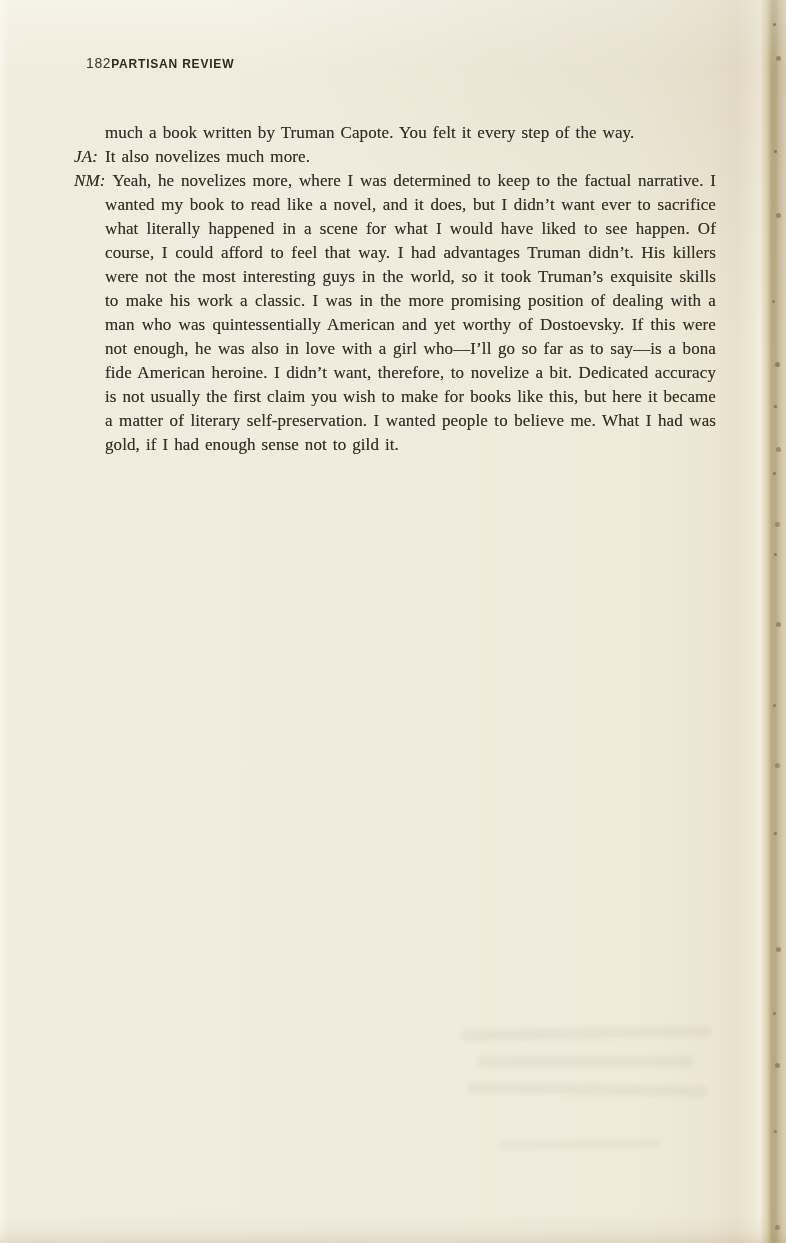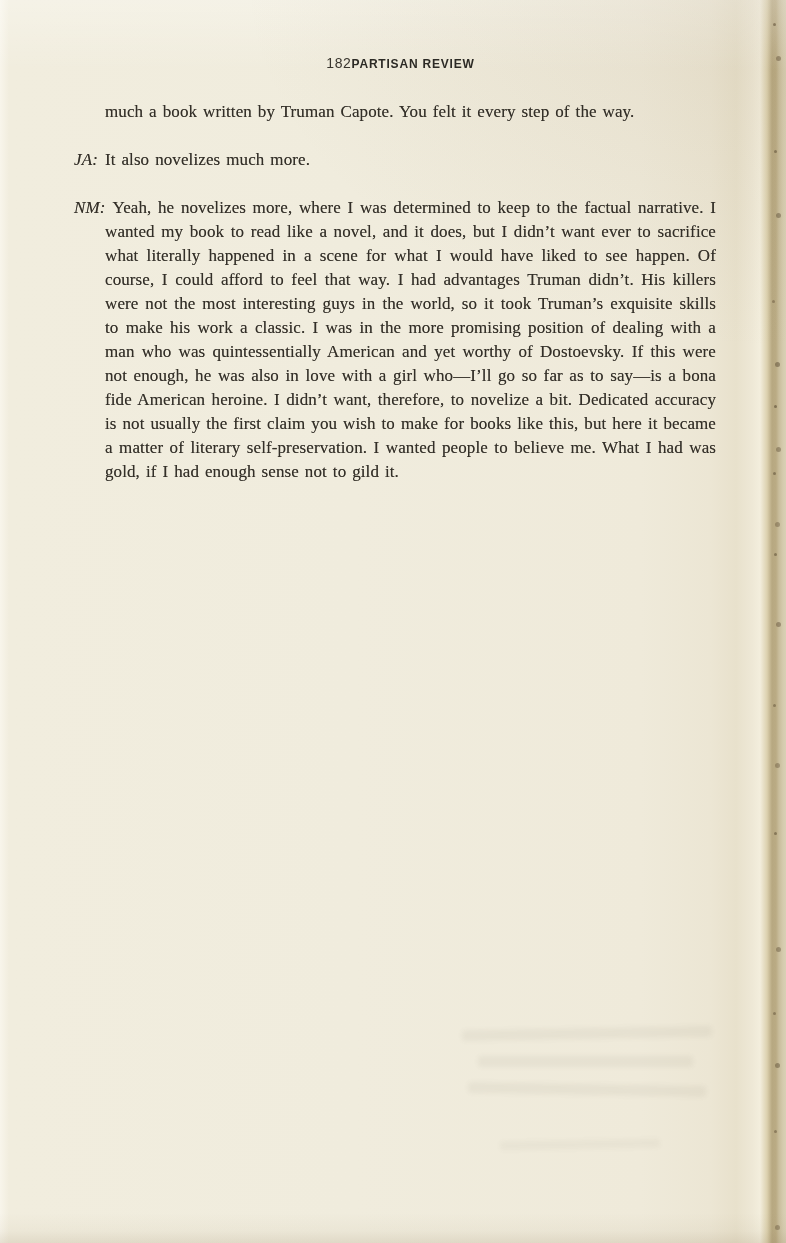--- a/index.html
+++ b/index.html
@@ -25,54 +25,54 @@
         #d5cbae 783px, #d9d0b5 786px);
   }
 
   
   .header {
     position: absolute;
     top: 55px;
     left: 86px;
     right: 71px;
     display: flex;
-    justify-content: center;
+    justify-content: flex-start;
     align-items: baseline;
     font-family: "Liberation Sans", sans-serif;
   }
   .folio {
     font-size: 14px;
     letter-spacing: 0.6px;
     color: #3a362f;
   }
   .journal {
     font-size: 12px;
     font-weight: 700;
     letter-spacing: 0.8px;
     color: #2c2a25;
   }
 
   
   .text-block {
     position: absolute;
-    top: 100px;
+    top: 121px;
     left: 74px;
     width: 642px;
     font-size: 17px;
     line-height: 24px;
     text-align: justify;
     word-spacing: 1.6px;
     letter-spacing: 0.1px;
     color: #332f28;
     text-shadow: 0 0 0.3px rgba(51,47,40,0.55);
     font-family: Liberation Serif, serif;
   }
   .para { margin: 0; }
   .cont { padding-left: 31px; }
-  .hang { padding-left: 31px; text-indent: -31px; margin-top: 24px; }
+  .hang { padding-left: 31px; text-indent: -31px; }
   .speaker { font-style: italic; margin-right: 7px; }
 
   
   .edge-specks {
     position: absolute;
     top: 0; left: 0;
     width: 3px; height: 3px;
     border-radius: 50%;
     pointer-events: none;
     box-shadow:

